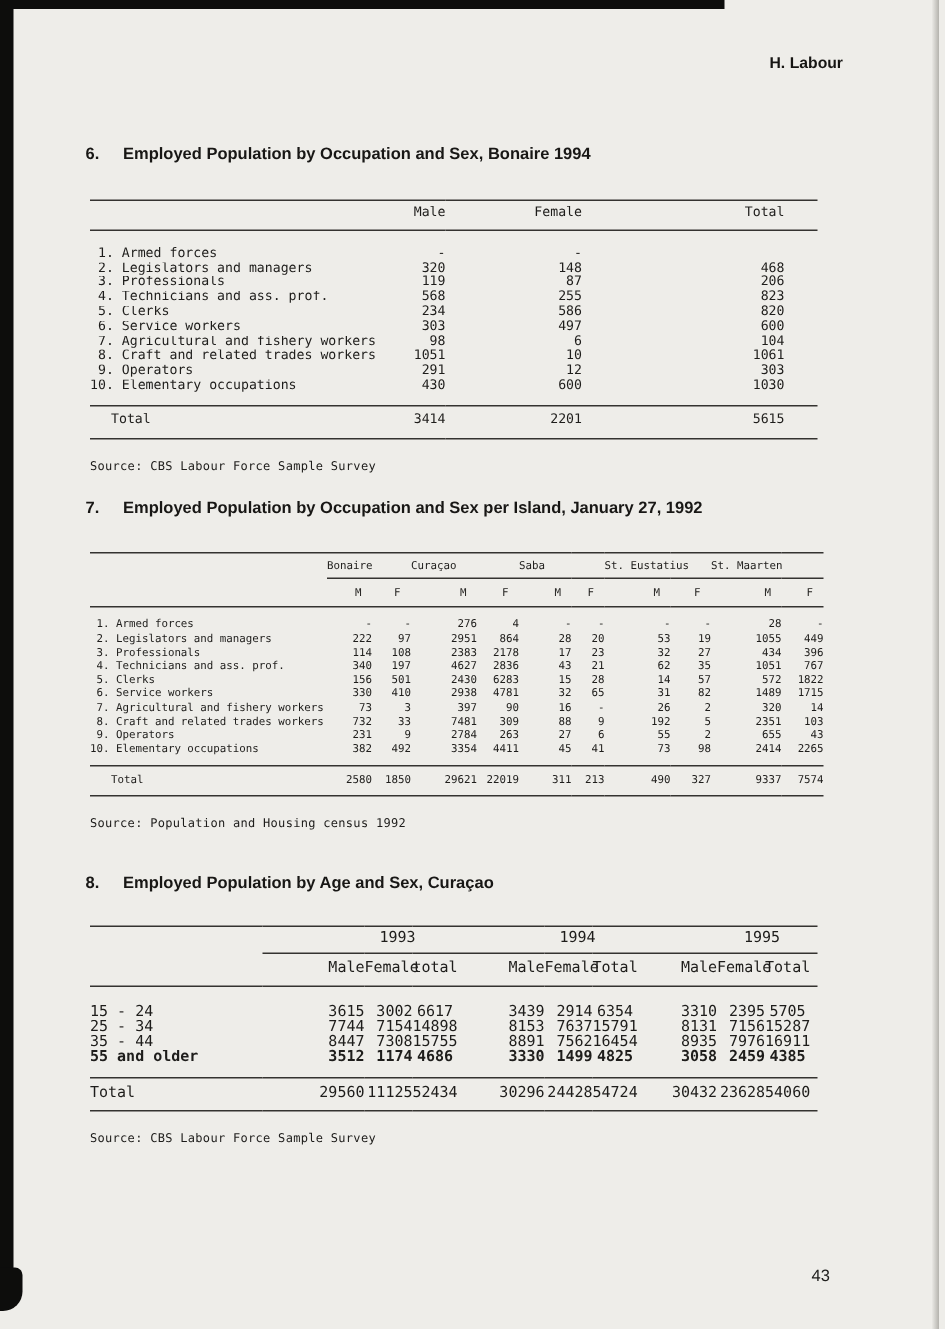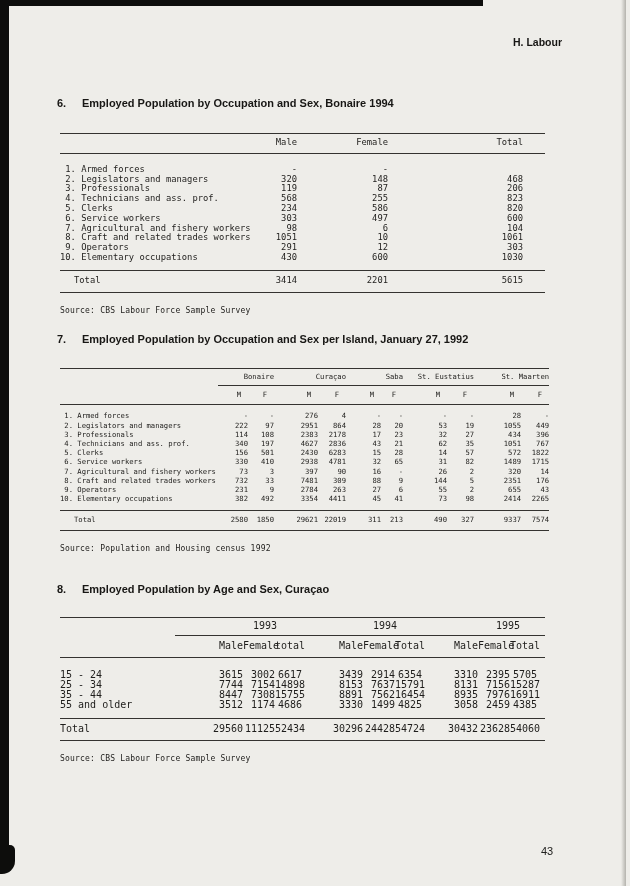--- a/index.html
+++ b/index.html
@@ -54,37 +54,37 @@
   .t6{width:485px;font-size:8.8px;line-height:9.8px;margin-top:23px;}
   .t6 td:last-child{padding-right:22px;}
   .t6 thead td{border-bottom:1px solid var(--rule);padding-top:4px;padding-bottom:5px;}
   .t6 tbody tr:first-child td{padding-top:11px;}
   .t6 tbody tr:last-child td{padding-bottom:7px;}
   .t6 tfoot td{border-top:1px solid var(--rule);border-bottom:1px solid var(--rule);padding-top:5px;padding-bottom:6px;}
   .t6 tfoot .lbl{padding-left:14px;}
 
   
   .t7{width:489px;font-size:7.2px;line-height:9.2px;margin-top:22px;}
-  .t7 .grp{text-align:right;border-bottom:1px solid var(--rule);padding-top:3px;padding-bottom:4px;}
+  .t7 .grp{text-align:left;border-bottom:1px solid var(--rule);padding-top:3px;padding-bottom:4px;}
   .t7 tr.subs td{border-bottom:1px solid var(--rule);padding-top:4px;padding-bottom:5px;}
   .t7 tr.subs td.num{padding-right:7px;}
   .t7 tbody tr:first-child td{padding-top:6px;}
   .t7 tbody tr:last-child td{padding-bottom:7px;}
   .t7 tfoot td{border-top:1px solid var(--rule);border-bottom:1px solid var(--rule);padding-top:4px;padding-bottom:5px;}
   .t7 tfoot .lbl{padding-left:14px;}
 
   
   .t8{width:485px;font-size:10px;line-height:10px;margin-top:21px;}
   .t8 .grp{text-align:right;border-bottom:1px solid var(--rule);padding:3px 25px 4px 0;}
   .t8 tr.subs td{border-bottom:1px solid var(--rule);padding-top:5px;padding-bottom:6px;}
   .t8 tbody td:last-child,
   .t8 tfoot td:last-child,
   .t8 tr.subs td:last-child{padding-right:8px;}
   .t8 tbody tr:first-child td{padding-top:12px;}
-  .t8 tbody tr:last-child td{padding-bottom:8px;}
+  .t8 tbody tr:last-child td{padding-bottom:8px;font-weight:bold;}
   .t8 tfoot td{border-top:1px solid var(--rule);border-bottom:1px solid var(--rule);padding-top:5px;padding-bottom:6px;}
 
   .source{
     margin-left:3px;margin-top:13px;
     font-family:"DejaVu Sans Mono", monospace;
     font-size:8px;line-height:9px;color:#1d1c1a;letter-spacing:0.2px;
   }
 </style>
 </head>
 <body>
@@ -332,24 +332,24 @@
           <td class="num">14</td>
         </tr>
           <tr>
           <td class="lbl"> 8. Craft and related trades workers</td>
           <td class="num">732</td>
           <td class="num">33</td>
           <td class="num">7481</td>
           <td class="num">309</td>
           <td class="num">88</td>
           <td class="num">9</td>
-          <td class="num">144</td>
+          <td class="num">192</td>
           <td class="num">5</td>
           <td class="num">2351</td>
-          <td class="num">176</td>
+          <td class="num">103</td>
         </tr>
           <tr>
           <td class="lbl"> 9. Operators</td>
           <td class="num">231</td>
           <td class="num">9</td>
           <td class="num">2784</td>
           <td class="num">263</td>
           <td class="num">27</td>
           <td class="num">6</td>
           <td class="num">55</td>

